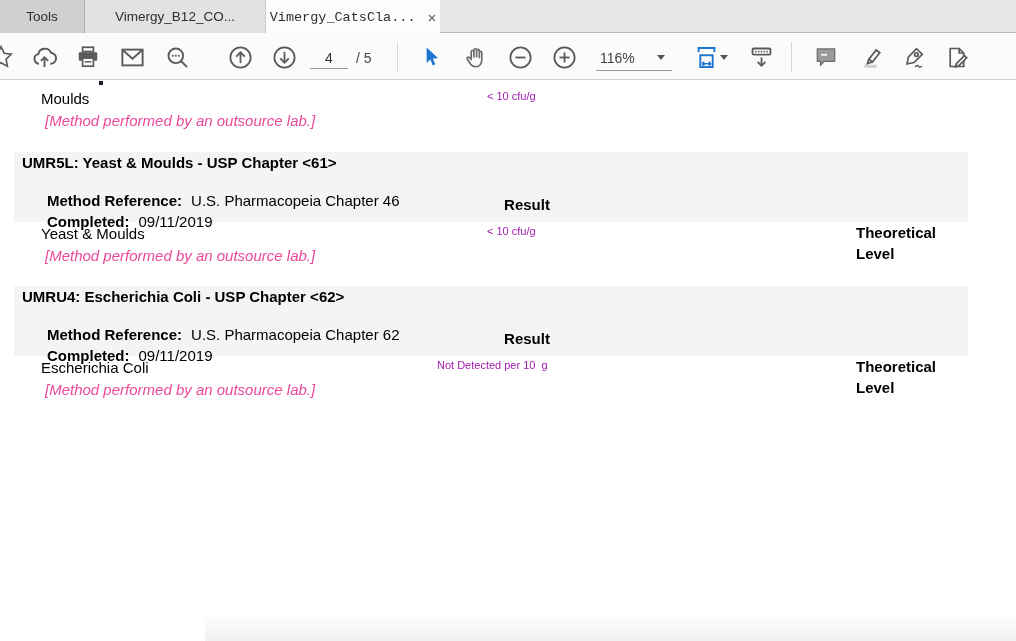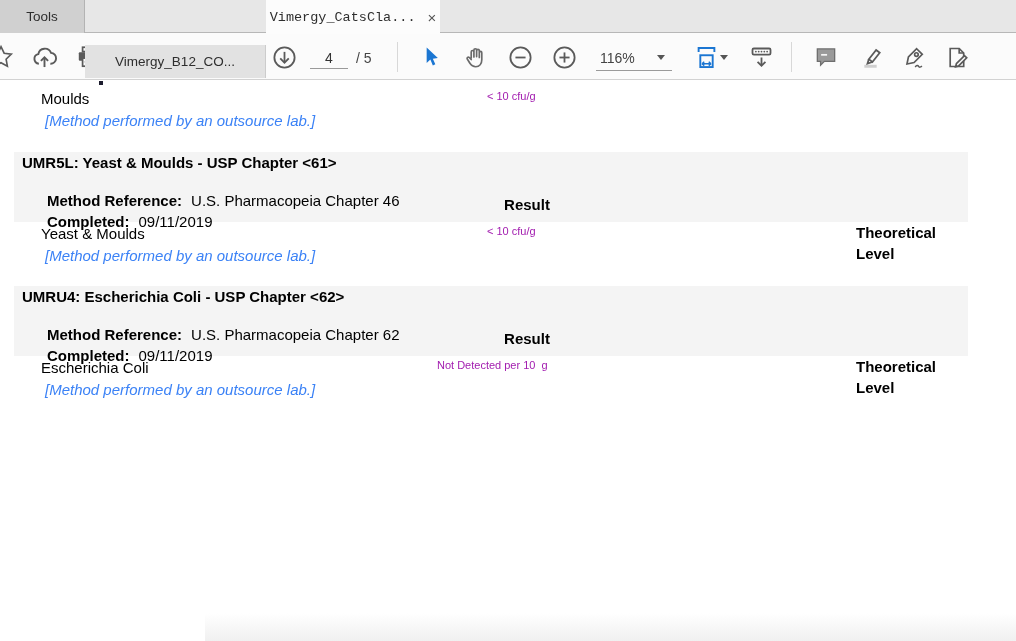--- a/index.html
+++ b/index.html
@@ -11,21 +11,21 @@
     overflow:hidden;
     color:#000;
   }
 
   
   .tabbar { position:absolute; top:0; left:0; width:1016px; height:33px;
             background:#e7e7e7; border-bottom:1px solid #b7b7b7; z-index:5; }
   .tab { position:absolute; top:0; height:33px; display:flex; align-items:center;
          justify-content:center; font-size:13.5px; color:#2e2e2e; cursor:default; }
   .tab-tools { left:0; width:85px; background:#d0d0d0; border-right:1px solid #b3b3b3; }
-  .tab-b12 { left:85px; width:181px; background:#e2e2e2; border-right:1px solid #cccccc;margin-top:45px; }
+  .tab-b12 { left:85px; width:181px; background:#e2e2e2; border-right:1px solid #cccccc; }
   .tab-active { left:266px; width:174px; height:34px; background:#fcfcfc; z-index:6; }
   .tab-active .tab-label { margin-right:12px;font-family:Liberation Mono, monospace; }
   .tab-close { color:#555; font-size:15px; line-height:15px; }
 
   
   .toolbar { position:absolute; top:33px; left:0; width:1016px; height:47px;
              background:#fbfbfb; border-bottom:1px solid #d2d2d2; z-index:4; }
   .tbtn { position:absolute; top:10px; width:28px; height:28px;
           display:flex; align-items:center; justify-content:center; cursor:pointer; }
   .tsep { position:absolute; top:9px; width:1px; height:30px; background:#d8d8d8; }
@@ -41,21 +41,21 @@
   .caret { width:0; height:0; border-left:4px solid transparent;
            border-right:4px solid transparent; border-top:5px solid #555; }
   .zoom-ctrl .caret { margin-left:22px; }
   .mini-caret { position:absolute; left:720px; top:22px; cursor:pointer; }
 
   
   .doc { position:absolute; top:81px; left:0; width:1016px; height:560px; background:#fff; }
   .frag { position:absolute; left:99px; top:0px; width:4px; height:4px; background:#1c1c2e; }
   .analyte { position:absolute; font-size:15px; color:#000; white-space:pre; }
   .result-val { position:absolute; font-size:11px; color:#a21caf; white-space:pre; }
-  .note { position:absolute; font-size:15px; font-style:italic; color:#3b82f6; white-space:nowrap; }
+  .note { position:absolute; font-size:15px; font-style:italic; color:#ec4899; white-space:nowrap; }
   .section { position:absolute; left:14px; width:954px; height:70px; background:#f4f4f4; }
   .sec-title { position:absolute; left:8px; top:2px; font-size:15px; font-weight:bold; white-space:pre; }
   .sec-line { position:absolute; left:8px; font-size:15px; white-space:pre; }
   .sec-line .lbl { font-weight:bold; }
   .sec-line .val { margin-left:9px; }
   .sec-result { position:absolute; left:463px; width:100px; top:44px; text-align:center;
                 font-size:15px; font-weight:bold; }
   .sec-theoretical { position:absolute; right:12px; width:100px; top:23px; text-align:left;
                      font-size:15px; font-weight:bold; line-height:21px; white-space:nowrap;margin-top:47px; }
   .page-shadow { position:absolute; left:205px; right:0; bottom:0; height:28px;

